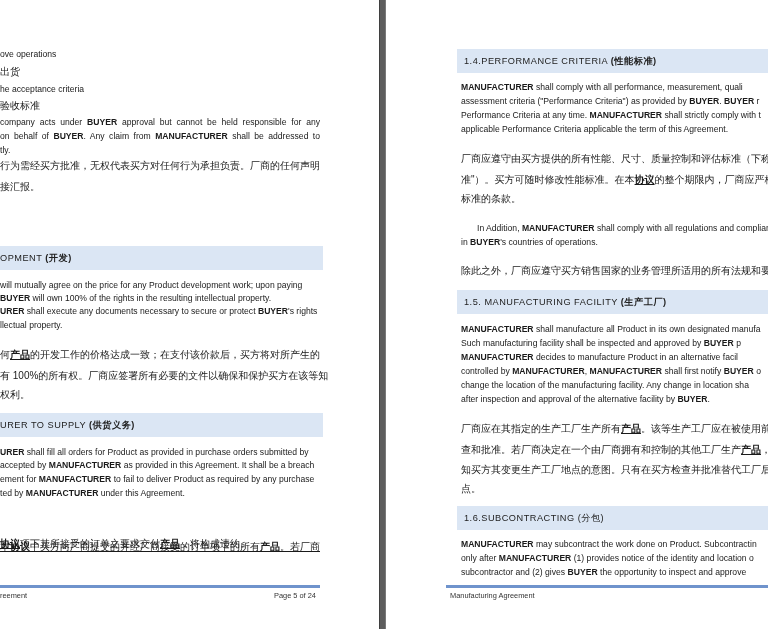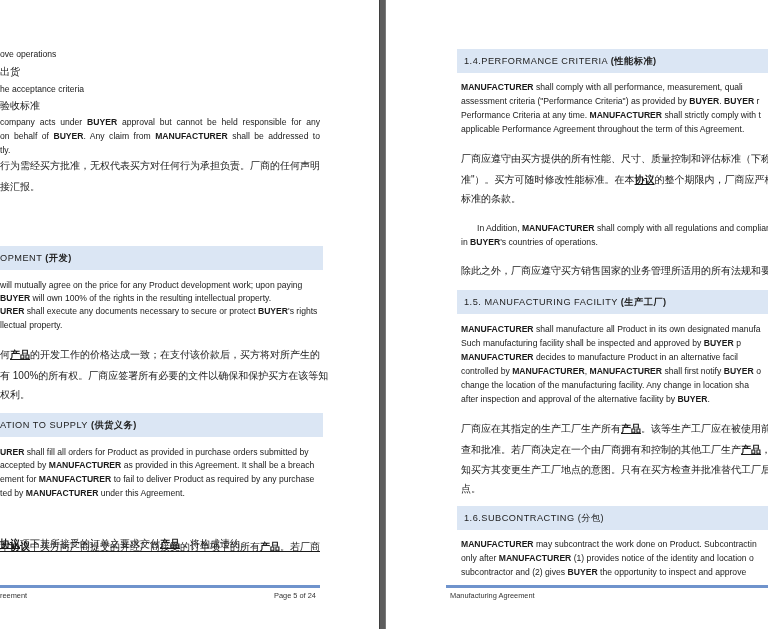--- a/index.html
+++ b/index.html
@@ -59,21 +59,21 @@
   </div>
   <div class="abs en" style="left:0;top:279px;">will mutually agree on the price for any Product development work; upon paying</div>
   <div class="abs en" style="left:0;top:292px;"><b>BUYER</b> will own 100% of the rights in the resulting intellectual property.</div>
   <div class="abs en" style="left:0;top:305px;"><b>URER</b> shall execute any documents necessary to secure or protect <b>BUYER</b>'s rights</div>
   <div class="abs en" style="left:0;top:319px;">llectual property.</div>
   <div class="abs zh" style="left:0;top:346px;">何<b><u>产品</u></b>的开发工作的价格达成一致；在支付该价款后，买方将对所产生的</div>
   <div class="abs zh" style="left:0;top:367px;">有 100%的所有权。厂商应签署所有必要的文件以确保和保护买方在该等知</div>
   <div class="abs zh" style="left:0;top:386px;">权利。</div>
 
   <div class="band" style="left:-7px;top:413px;width:330px;">
-    <span>ATION TO SUPPLY</span>
+    <span>URER TO SUPPLY</span>
     <b>(供货义务)</b>
   </div>
   <div class="abs en" style="left:0;top:446px;"><b>URER</b> shall fill all orders for Product as provided in purchase orders submitted by</div>
   <div class="abs en" style="left:0;top:459px;">accepted by <b>MANUFACTURER</b> as provided in this Agreement. It shall be a breach</div>
   <div class="abs en" style="left:0;top:473px;">ement for <b>MANUFACTURER</b> to fail to deliver Product as required by any purchase</div>
   <div class="abs en" style="left:0;top:487px;">ted by <b>MANUFACTURER</b> under this Agreement.</div>
   <div class="abs zh" style="left:0;top:538px;text-decoration:underline;">本<b><u>协议</u></b>中买方向厂商提交的并经厂商接受的订单项下的所有<b><u>产品</u></b>。若厂商</div>
   <div class="abs zh" style="left:0;top:535px;"><b><u>协议</u></b>项下其所接受的订单之要求交付<b><u>产品</u></b>，将构成违约。</div>
 
   <div class="footer-rule" style="left:0;top:585px;width:320px;"></div>
@@ -84,21 +84,21 @@
 <div class="gutter"></div>
 
 <div class="page" id="page-right">
   <div class="band" style="left:71px;top:49px;width:320px;">
     <span>1.4.</span><span>PERFORMANCE CRITERIA</span>
     <b>(性能标准)</b>
   </div>
   <div class="abs en" style="left:75px;top:81px;"><b>MANUFACTURER</b> shall comply with all performance, measurement, quali</div>
   <div class="abs en" style="left:75px;top:95px;">assessment criteria ("Performance Criteria") as provided by <b>BUYER</b>. <b>BUYER</b> r</div>
   <div class="abs en" style="left:75px;top:109px;">Performance Criteria at any time. <b>MANUFACTURER</b> shall strictly comply with t</div>
-  <div class="abs en" style="left:75px;top:123px;">applicable Performance Agreement throughout the term of this Agreement.</div>
+  <div class="abs en" style="left:75px;top:123px;">applicable Performance Criteria applicable the term of this Agreement.</div>
   <div class="abs zh" style="left:75px;top:150px;">厂商应遵守由买方提供的所有性能、尺寸、质量控制和评估标准（下称"</div>
   <div class="abs zh" style="left:75px;top:171px;">准"）。买方可随时修改性能标准。在本<b><u>协议</u></b>的整个期限内，厂商应严格</div>
   <div class="abs zh" style="left:75px;top:190px;">标准的条款。</div>
   <div class="abs en" style="left:75px;top:222px;margin-left:16px;">In Addition, <b>MANUFACTURER</b> shall comply with all regulations and complianc</div>
   <div class="abs en" style="left:75px;top:236px;">in <b>BUYER</b>'s countries of operations.</div>
   <div class="abs zh" style="left:75px;top:262px;">除此之外，厂商应遵守买方销售国家的业务管理所适用的所有法规和要求</div>
 
   <div class="band" style="left:71px;top:290px;width:320px;">
     <span>1.5.</span> <span>MANUFACTURING FACILITY</span>
     <b>(生产工厂)</b>

